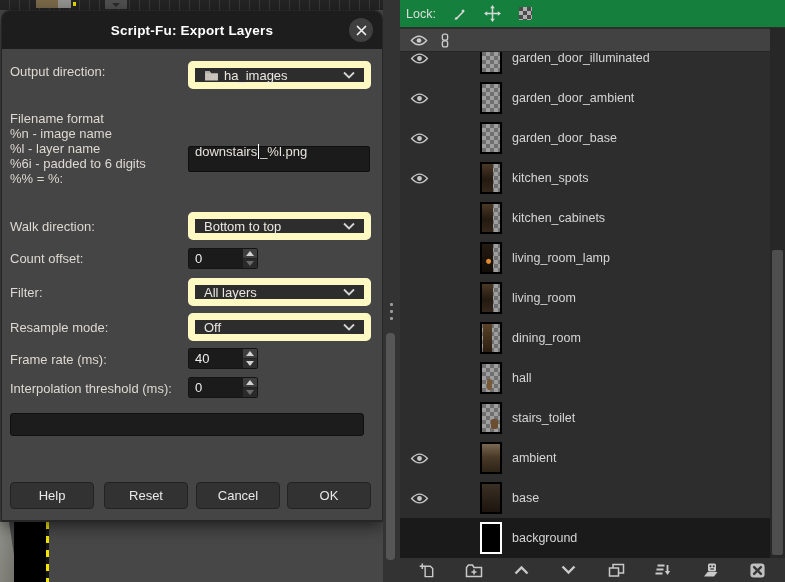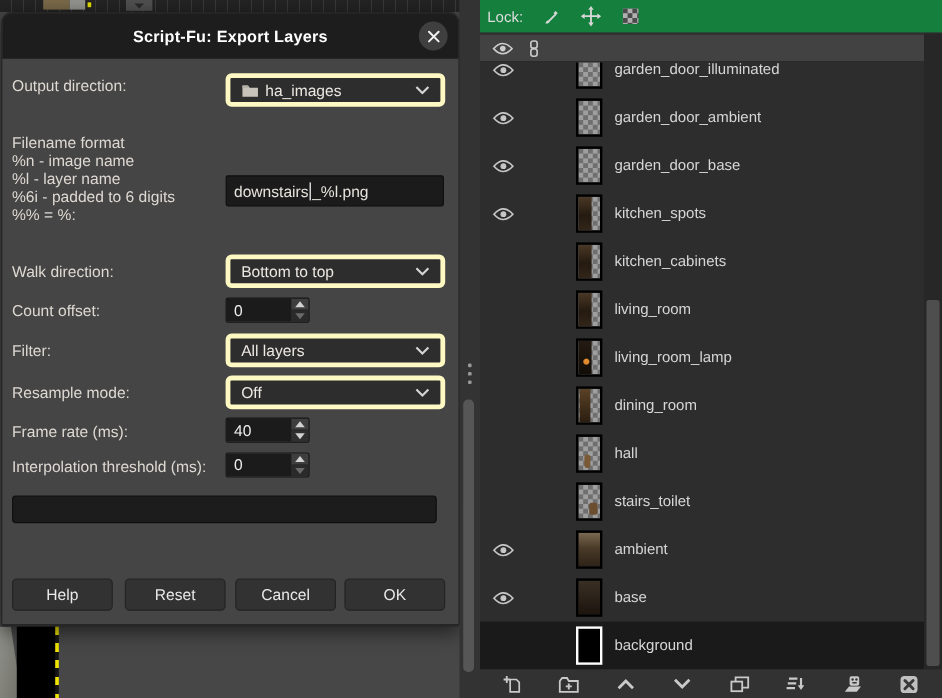--- a/index.html
+++ b/index.html
@@ -39,25 +39,25 @@
     background:#454545; border:1px solid #262626; border-bottom-width:2px;
     border-radius:9px 9px 2px 2px; box-shadow:0 4px 16px rgba(0,0,0,.55); }
   .titlebar { left:0; top:0; right:0; height:38px; background:#1d1d1d;
     border-radius:8px 8px 0 0; display:flex; align-items:center; justify-content:center; }
   .title { color:#ffffff; font-weight:bold; font-size:13.5px; letter-spacing:.2px; }
   .close-btn { position:absolute; right:9px; top:7px; width:24px; height:24px;
     border-radius:50%; background:#3f3f3f; display:flex; align-items:center; justify-content:center; }
 
   .f-label { position:absolute; left:8px; color:#ded9d2; font-size:13px; }
   .dd { position:absolute; left:186px; width:183px; height:28px; background:#2d2d2d;
-    border:4px solid #fef9c3; border-radius:5px; display:flex; align-items:center;
+    border:7px solid #fef9c3; border-radius:5px; display:flex; align-items:center;
     padding:0 9px; color:#ebe7e1; font-size:13px; gap:5px; }
   .dd .chev { margin-left:auto; display:flex; }
   .entry { position:absolute; left:186px; width:182px; height:23px; background:#1b1b1b;
-    border:1px solid #0f0f0f; border-radius:2px; display:flex; align-items:center;
+    border:1px solid #0f0f0f; border-radius:2px; display:flex; align-items:flex-end;
     padding:12px 6px; color:#e6e2dc; font-size:13px; }
   .caret { width:1px; height:15px; background:#ffffff; margin:0 1px; }
   .fmt-block { position:absolute; left:8px; top:100px; color:#ded9d2; font-size:13px; line-height:15px; }
 
   .spin { position:absolute; left:186px; width:70px; height:21px; display:flex;
     border:1px solid #141414; border-radius:2px; overflow:hidden; }
   .spin .val { flex:1; background:#1b1b1b; color:#eeeeee; font-size:13px;
     display:flex; align-items:center; padding-left:6px; }
   .spin .btns { width:14px; display:flex; flex-direction:column; }
   .spin .sbtn { flex:1; display:flex; align-items:center; justify-content:center; }
@@ -383,39 +383,39 @@
 
   <div class="layer-row">
     <span class="eye-slot eye" style="visibility: hidden;">
       <svg width="19" height="13" viewBox="0 0 20 14">
         <path d="M1.5 7Q10 -2.5 18.5 7Q10 16.5 1.5 7Z" fill="none" stroke="#c6c6c6" stroke-width="1.5"></path>
         <circle cx="10" cy="7" r="2.6" fill="#c6c6c6"></circle>
       </svg>
     </span>
     <span class="chain-slot"></span>
     <span class="indent"></span>
+    <span class="thumb t-photo-left-lamp">
+          <span class="ov"></span>
+        </span>
+    <span class="layer-name">living_room_lamp</span>
+  </div>
+
+  <div class="layer-row">
+    <span class="eye-slot eye" style="visibility: hidden;">
+      <svg width="19" height="13" viewBox="0 0 20 14">
+        <path d="M1.5 7Q10 -2.5 18.5 7Q10 16.5 1.5 7Z" fill="none" stroke="#c6c6c6" stroke-width="1.5"></path>
+        <circle cx="10" cy="7" r="2.6" fill="#c6c6c6"></circle>
+      </svg>
+    </span>
+    <span class="chain-slot"></span>
+    <span class="indent"></span>
     <span class="thumb t-photo-left">
           <span class="ov"></span>
         </span>
     <span class="layer-name">living_room</span>
-  </div>
-
-  <div class="layer-row">
-    <span class="eye-slot eye" style="visibility: hidden;">
-      <svg width="19" height="13" viewBox="0 0 20 14">
-        <path d="M1.5 7Q10 -2.5 18.5 7Q10 16.5 1.5 7Z" fill="none" stroke="#c6c6c6" stroke-width="1.5"></path>
-        <circle cx="10" cy="7" r="2.6" fill="#c6c6c6"></circle>
-      </svg>
-    </span>
-    <span class="chain-slot"></span>
-    <span class="indent"></span>
-    <span class="thumb t-photo-left-lamp">
-          <span class="ov"></span>
-        </span>
-    <span class="layer-name">living_room_lamp</span>
   </div>
 
   <div class="layer-row">
     <span class="eye-slot eye" style="visibility: hidden;">
       <svg width="19" height="13" viewBox="0 0 20 14">
         <path d="M1.5 7Q10 -2.5 18.5 7Q10 16.5 1.5 7Z" fill="none" stroke="#c6c6c6" stroke-width="1.5"></path>
         <circle cx="10" cy="7" r="2.6" fill="#c6c6c6"></circle>
       </svg>
     </span>
     <span class="chain-slot"></span>

